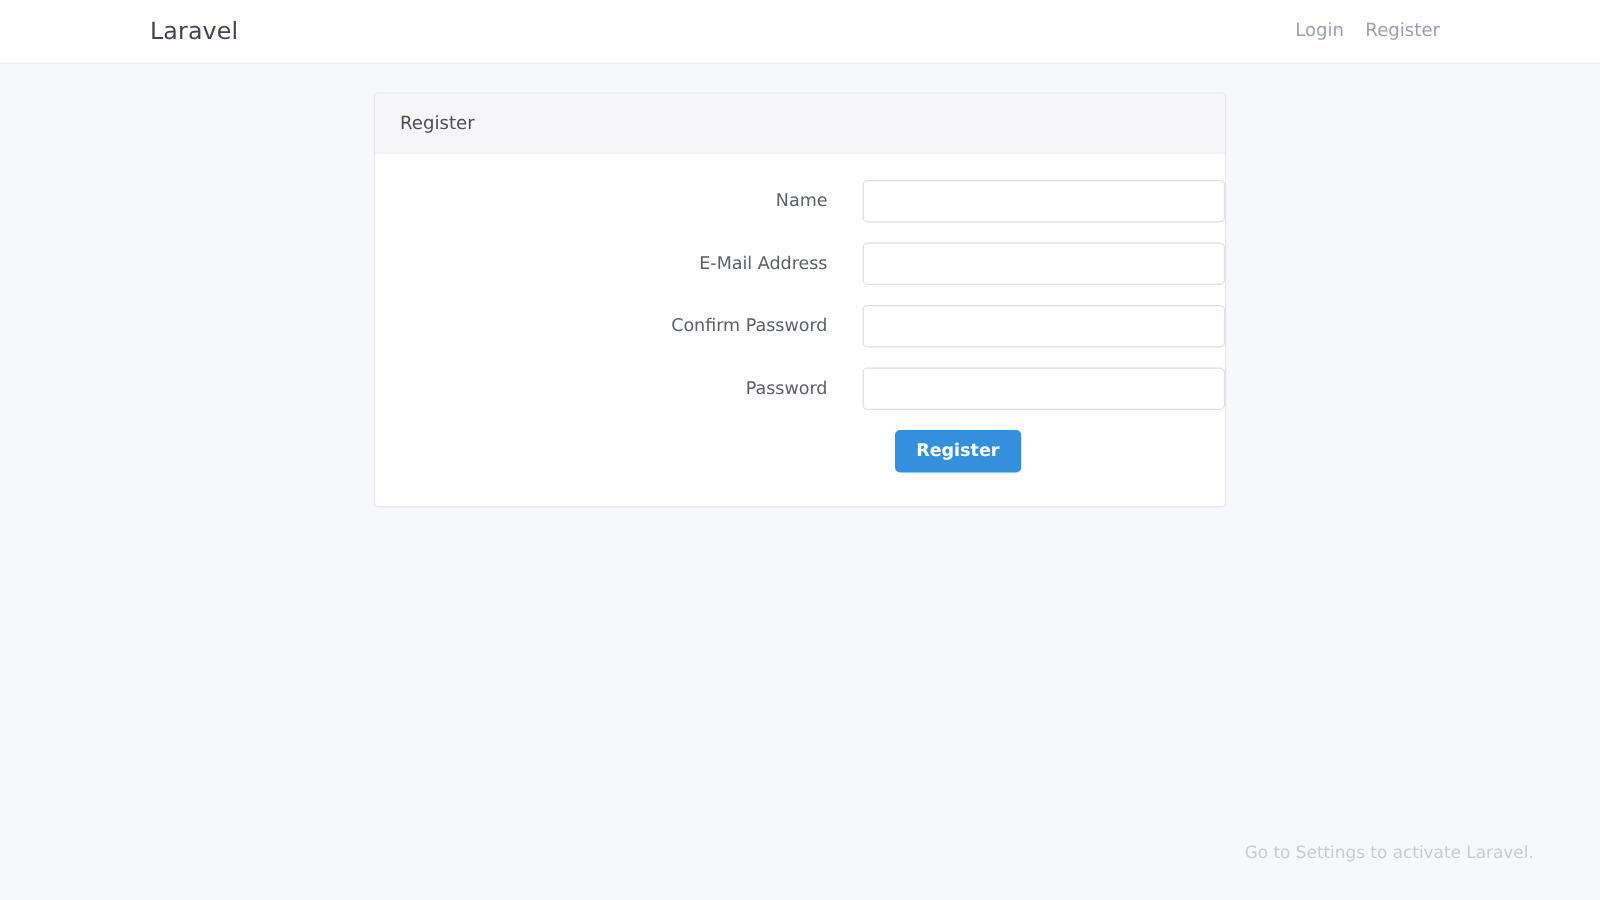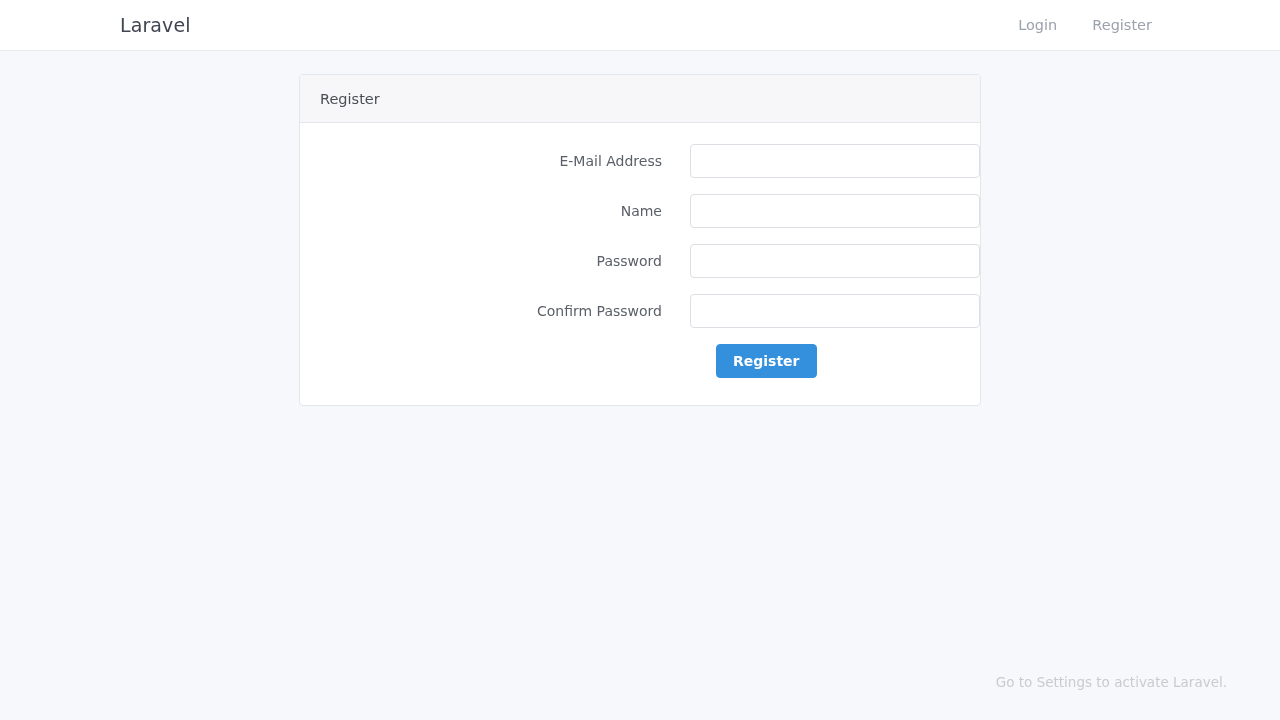--- a/index.html
+++ b/index.html
@@ -31,21 +31,21 @@
     font-size: 19px;
     color: #3f4551;
     text-decoration: none;
     letter-spacing: 0.1px;
     line-height: 1;
   }
   .nav-links {
     margin-left: auto;
     display: flex;
     align-items: center;
-    gap: 35px;
+    gap: 17px;
     padding-right: 8px;
   }
   .nav-link {
     font-size: 14.5px;
     color: #9ba2ac;
     text-decoration: none;
     line-height: 1;
   }
 
   
@@ -165,36 +165,36 @@
 
   <div class="card">
 
     <div class="card-header">
       <span class="card-header-title">Register</span>
     </div>
 
     <form class="card-body">
 
       <div class="form-row">
+        <label class="form-label">Name</label>
+        <input class="form-control" type="text" value="" style="">
+      </div>
+
+      <div class="form-row">
         <label class="form-label">E-Mail Address</label>
         <input class="form-control" type="email" value="" style="">
       </div>
 
       <div class="form-row">
-        <label class="form-label">Name</label>
-        <input class="form-control" type="text" value="" style="">
+        <label class="form-label">Confirm Password</label>
+        <input class="form-control" type="password" value="" style="">
       </div>
 
       <div class="form-row">
         <label class="form-label">Password</label>
-        <input class="form-control" type="password" value="" style="">
-      </div>
-
-      <div class="form-row">
-        <label class="form-label">Confirm Password</label>
         <input class="form-control" type="password" value="" style="">
       </div>
 
       <div class="form-row-actions">
         <div class="actions-spacer"></div>
         <button type="submit" class="btn-primary">Register</button>
       </div>
 
     </form>
   </div>

